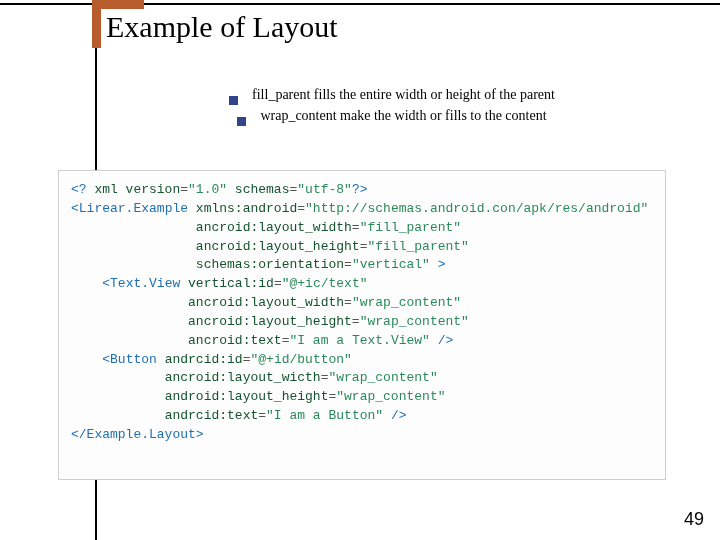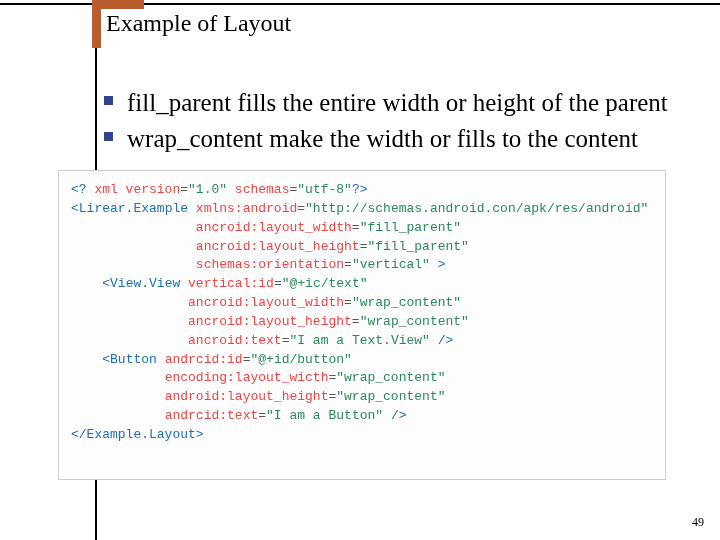--- a/index.html
+++ b/index.html
@@ -48,35 +48,36 @@
     top: 0;
     left: 95px;
     width: 2px;
     height: 540px;
     background: #000;
   }
   .title {
     position: absolute;
     top: 10px;
     left: 106px;
-    font-size: 24px;
+    font-size: 30px;
     font-weight: 400;
   }
   .bullets {
     position: absolute;
     top: 86px;
     left: 104px;
     right: 40px;
   }
   .bullet-row {
     display: flex;
     align-items: flex-start;
-    font-size: 25px;
+    font-size: 14px;
     line-height: 1.35;
     margin-bottom: 2px;
+    justify-content: center;
   }
   .bullet-icon {
     width: 9px;
     height: 9px;
     background: #34448a;
     margin-top: 10px;
     margin-right: 14px;
     flex: 0 0 9px;
   }
   .code-box {
@@ -90,29 +91,29 @@
     box-sizing: border-box;
     padding: 10px 12px;
     font-family: Consolas, "Courier New", monospace;
     font-size: 13px;
     line-height: 1.45;
     color: #444;
     white-space: pre;
     overflow: hidden;
   }
   .tag { color: #1f6fb2; }
-  .attr { color: #ef4444; }
+  .attr { color: #14532d; }
   .val { color: #2a8a5a; }
   .txt { color: #555; }
   .pagenum {
     position: absolute;
     right: 16px;
     bottom: 10px;
-    font-family: Liberation Serif, serif;
-    font-size: 12px;
+    font-family: Liberation Sans, sans-serif;
+    font-size: 18px;
     color: #000;
   }
 </style>
 </head>
 <body>
 
 <div class="slide">
 
   <div class="rule-h"></div>
   <div class="rule-v"></div>
@@ -130,25 +131,25 @@
       <span class="bullet-icon"></span>
       <span>wrap_content make the width or fills to the content</span>
     </div>
   </div>
 
   <div class="code-box"><span class="tag">&lt;?</span><span class="attr"> xml version</span><span class="txt">=</span><span class="val">"1.0"</span><span class="attr"> schemas</span><span class="txt">=</span><span class="val">"utf-8"</span><span class="tag">?&gt;</span>
 <span class="tag">&lt;</span><span class="tag">Lirear.Example</span><span class="attr"> xmlns:android</span><span class="txt">=</span><span class="val">"http://schemas.android.con/apk/res/android"</span>
 <span>                </span><span class="attr">ancroid:layout_width</span><span class="txt">=</span><span class="val">"fill_parent"</span>
 <span>                </span><span class="attr">ancroid:layout_height</span><span class="txt">=</span><span class="val">"fill_parent"</span>
 <span>                </span><span class="attr">schemas:orientation</span><span class="txt">=</span><span class="val">"vertical"</span><span class="tag"> &gt;</span>
-<span>    </span><span class="tag">&lt;</span><span class="tag">View.View</span><span class="attr"> vertical:id</span><span class="txt">=</span><span class="val">"@+ic/text"</span>
+<span>    </span><span class="tag">&lt;</span><span class="tag">Text.View</span><span class="attr"> vertical:id</span><span class="txt">=</span><span class="val">"@+ic/text"</span>
 <span>               </span><span class="attr">ancroid:layout_width</span><span class="txt">=</span><span class="val">"wrap_content"</span>
 <span>               </span><span class="attr">ancroid:layout_height</span><span class="txt">=</span><span class="val">"wrap_content"</span>
 <span>               </span><span class="attr">ancroid:text</span><span class="txt">=</span><span class="val">"I am a Text.View"</span><span class="tag"> /&gt;</span>
 <span>    </span><span class="tag">&lt;</span><span class="tag">Button</span><span class="attr"> andrcid:id</span><span class="txt">=</span><span class="val">"@+id/button"</span>
-<span>            </span><span class="attr">encoding:layout_wicth</span><span class="txt">=</span><span class="val">"wrap_content"</span>
+<span>            </span><span class="attr">ancroid:layout_wicth</span><span class="txt">=</span><span class="val">"wrap_content"</span>
 <span>            </span><span class="attr">android:layout_height</span><span class="txt">=</span><span class="val">"wrap_content"</span>
 <span>            </span><span class="attr">andrcid:text</span><span class="txt">=</span><span class="val">"I am a Button"</span><span class="tag"> /&gt;</span>
 <span class="tag">&lt;/</span><span class="tag">Example.Layout</span><span class="tag">&gt;</span></div>
 
   <div class="pagenum">49</div>
 
 </div>
 
 </body></html>

